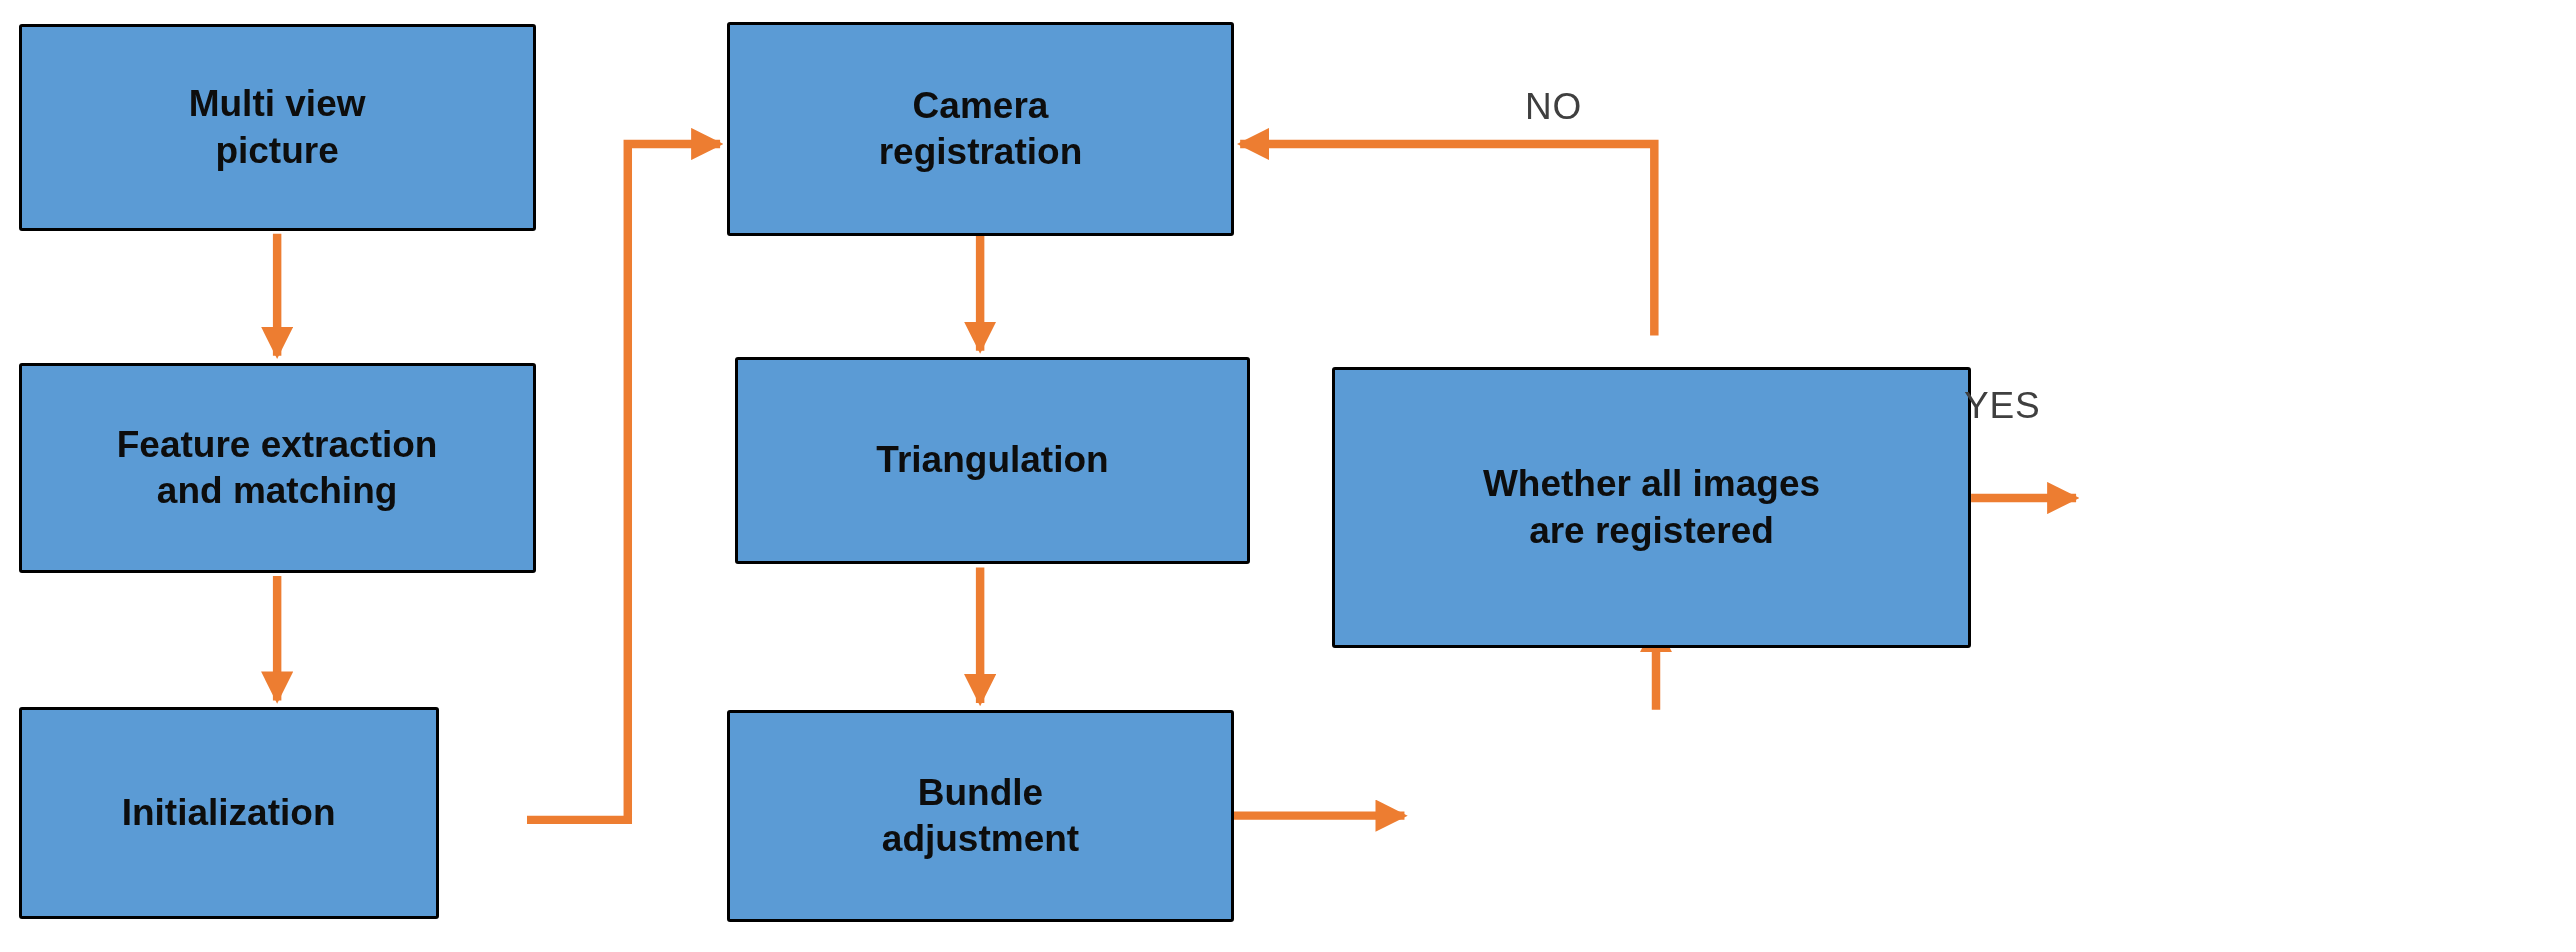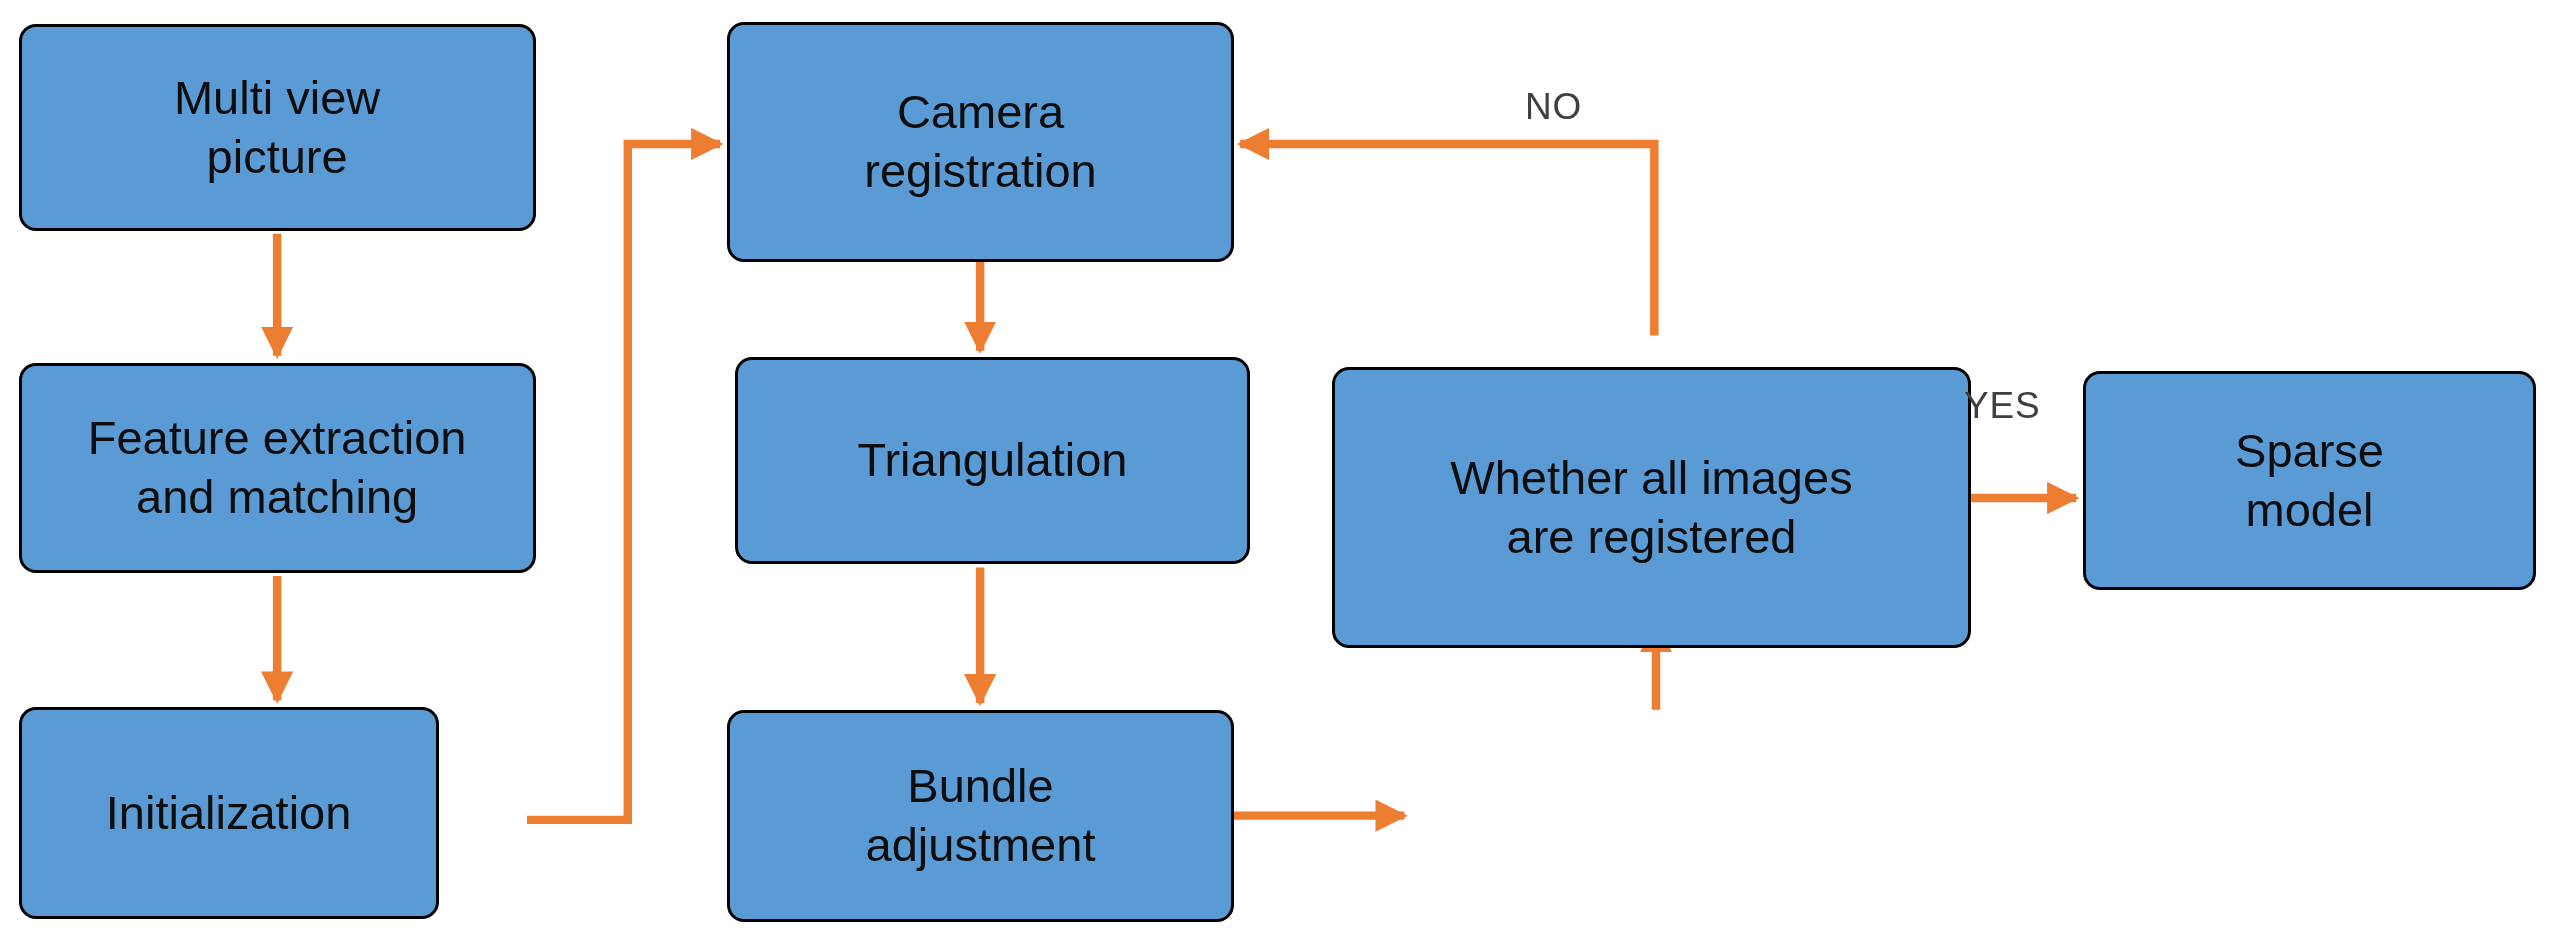--- a/index.html
+++ b/index.html
@@ -29,35 +29,35 @@
     fill:none;
     stroke:var(--arrow);
     stroke-width:10;
     stroke-linejoin:miter;
   }
   .node{
     position:absolute;
     box-sizing:border-box;
     background:var(--node-fill);
     border:3.4px solid var(--node-border);
-    border-radius:17px;
+    border-radius:3px;
     display:flex;
     align-items:center;
     justify-content:center;
     text-align:center;
     color:var(--label-text);
-    font-weight:normal;
-    font-size:47px;
+    font-weight:bold;
+    font-size:37px;
     line-height:1.25;
     white-space:pre-line;
   }
   .n1{left:18.6px;top:24px;width:517px;height:207px;}
   .n2{left:18.6px;top:363px;width:517px;height:210px;}
   .n3{left:18.6px;top:707px;width:420px;height:212px;}
-  .n4{left:727px;top:22px;width:507px;height:240px;}
+  .n4{left:727px;top:22px;width:507px;height:214px;}
   .n5{left:735px;top:357px;width:515px;height:207px;}
   .n6{left:727px;top:710px;width:507px;height:212px;}
   .n7{left:1411px;top:710px;width:517px;height:212px;}
   .n8{left:1332px;top:335px;width:639px;height:281px;margin-top:32px;}
   .n9{left:2083px;top:371px;width:453px;height:219px;}
   .edge-label{
     position:absolute;
     color:var(--edge-label-text);
     font-size:37px;
     font-weight:normal;
@@ -93,20 +93,18 @@
   <div class="node n2">Feature extraction
 and matching</div>
   <div class="node n3">Initialization</div>
   <div class="node n4">Camera
 registration</div>
   <div class="node n5">Triangulation</div>
   <div class="node n6">Bundle
 adjustment</div>
   <div class="node n8">Whether all images
 are registered</div>
-  <div class="node n9">Sparse
-model</div>
 
   <span class="edge-label lbl-no">NO</span>
   <span class="edge-label lbl-yes">YES</span>
 
 </div>
 
 
 </body></html>

